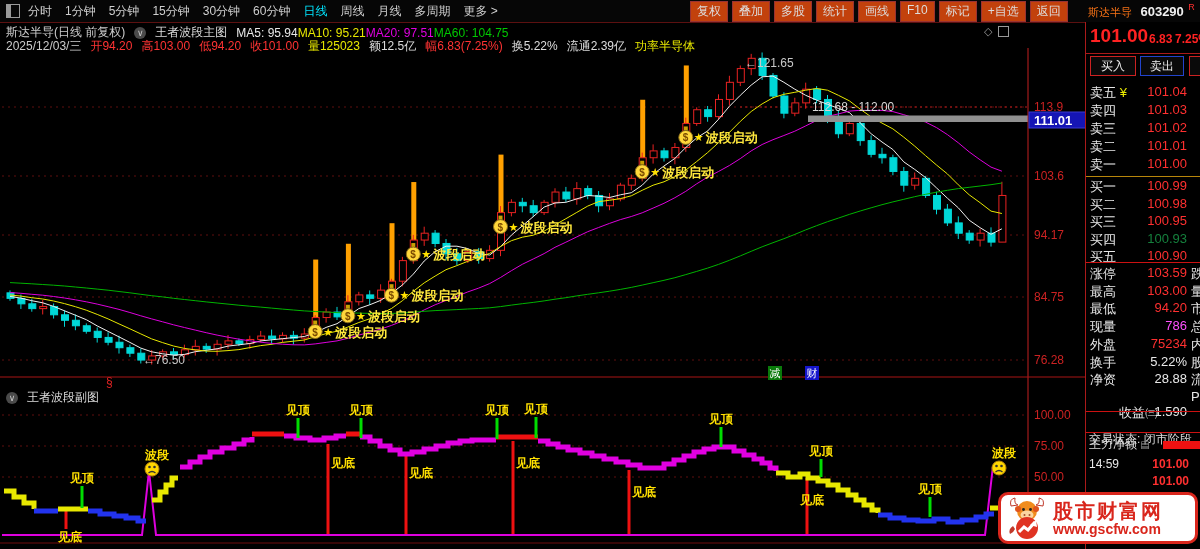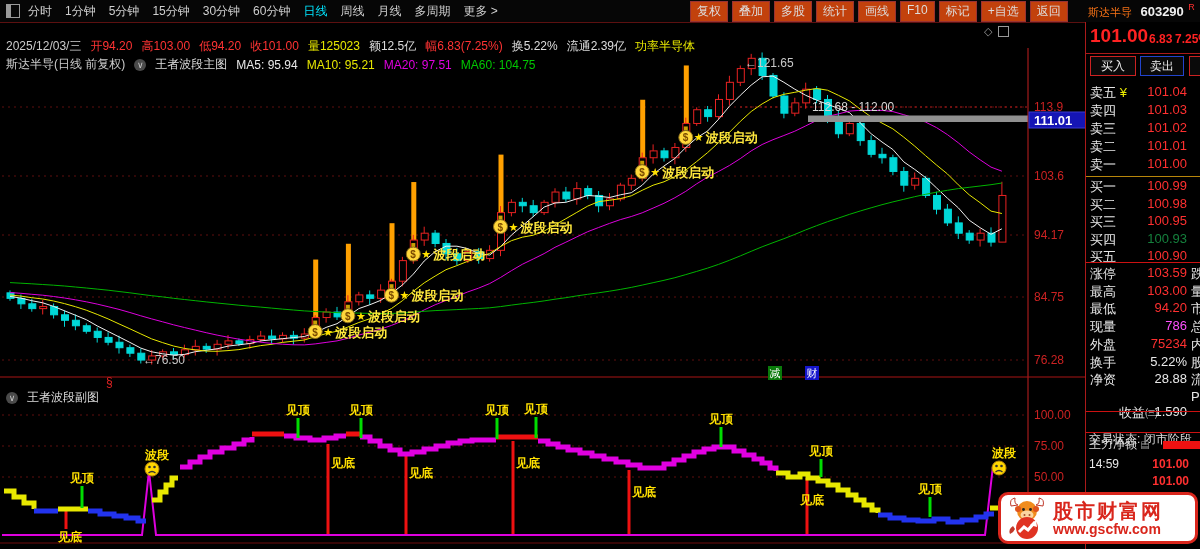--- a/index.html
+++ b/index.html
@@ -16,21 +16,21 @@
   #topbtns{position:absolute;left:690;top:1px;left:690px;display:flex;gap:4px;}
   .tbtn{font-size:12px;color:#ddd;border:1px solid #993333;background:#c2410c;
     padding:1px 6px;white-space:nowrap;}
   #stockid{position:absolute;left:1088px;top:2px;white-space:nowrap;}
   #stockid .nm{color:#f97316;font-size:11px;font-weight:normal;}
   #stockid .cd{color:#f0f0f0;font-size:13px;font-weight:bold;margin-left:4px;}
   #stockid .rf{color:#ff3030;font-size:9px;vertical-align:super;}
   
   #titlerow,#inforow{position:absolute;left:6px;display:flex;gap:9px;align-items:center;
     white-space:nowrap;z-index:3;}
-  #titlerow{top:24px;margin-top:32px;}
+  #titlerow{top:24px;}
   #inforow{top:38px;}
   .seg{font-size:12px;}
   .circ{display:inline-block;width:12px;height:12px;border-radius:50%;background:#4a4a4a;
     color:#c8c8c8;font-size:9px;line-height:12px;text-align:center;}
   #cornericons{position:absolute;left:984px;top:25px;color:#999;font-size:11px;z-index:3;
     display:flex;gap:6px;align-items:center;}
   .sqicon{display:inline-block;width:9px;height:9px;border:1px solid #999;}
   #secmark{position:absolute;left:106px;top:375px;color:#dd2222;font-size:12px;z-index:3;}
   .minibadge{position:absolute;width:14px;height:14px;color:#fff;font-size:11px;line-height:14px;
     text-align:center;z-index:3;}
@@ -106,21 +106,21 @@
     <span class="nm">斯达半导</span>
     <span class="cd">603290</span>
     <span class="rf">R</span>
   </div>
 </div>
 
 <div id="titlerow">
   <span class="seg" style="color:#cccccc">斯达半导(日线 前复权)</span>
   <span class="circ">∨</span>
   <span class="seg" style="color:#dddddd">王者波段主图</span>
-  <span id="malist" style="display:flex;gap:9px;text-align:right;">
+  <span id="malist" style="display:flex;text-align:right;">
         <span class="seg" style="color: rgb(232, 232, 232);">MA5: 95.94</span>
         <span class="seg" style="color: rgb(232, 232, 0);">MA10: 95.21</span>
         <span class="seg" style="color: rgb(224, 0, 224);">MA20: 97.51</span>
         <span class="seg" style="color: rgb(0, 200, 0);">MA60: 104.75</span>
       </span>
 </div>
 <div id="inforow">
       <span class="seg" style="color: rgb(204, 204, 204);">2025/12/03/三</span>
       <span class="seg" style="color: rgb(255, 51, 51);">开94.20</span>
       <span class="seg" style="color: rgb(255, 51, 51);">高103.00</span>

